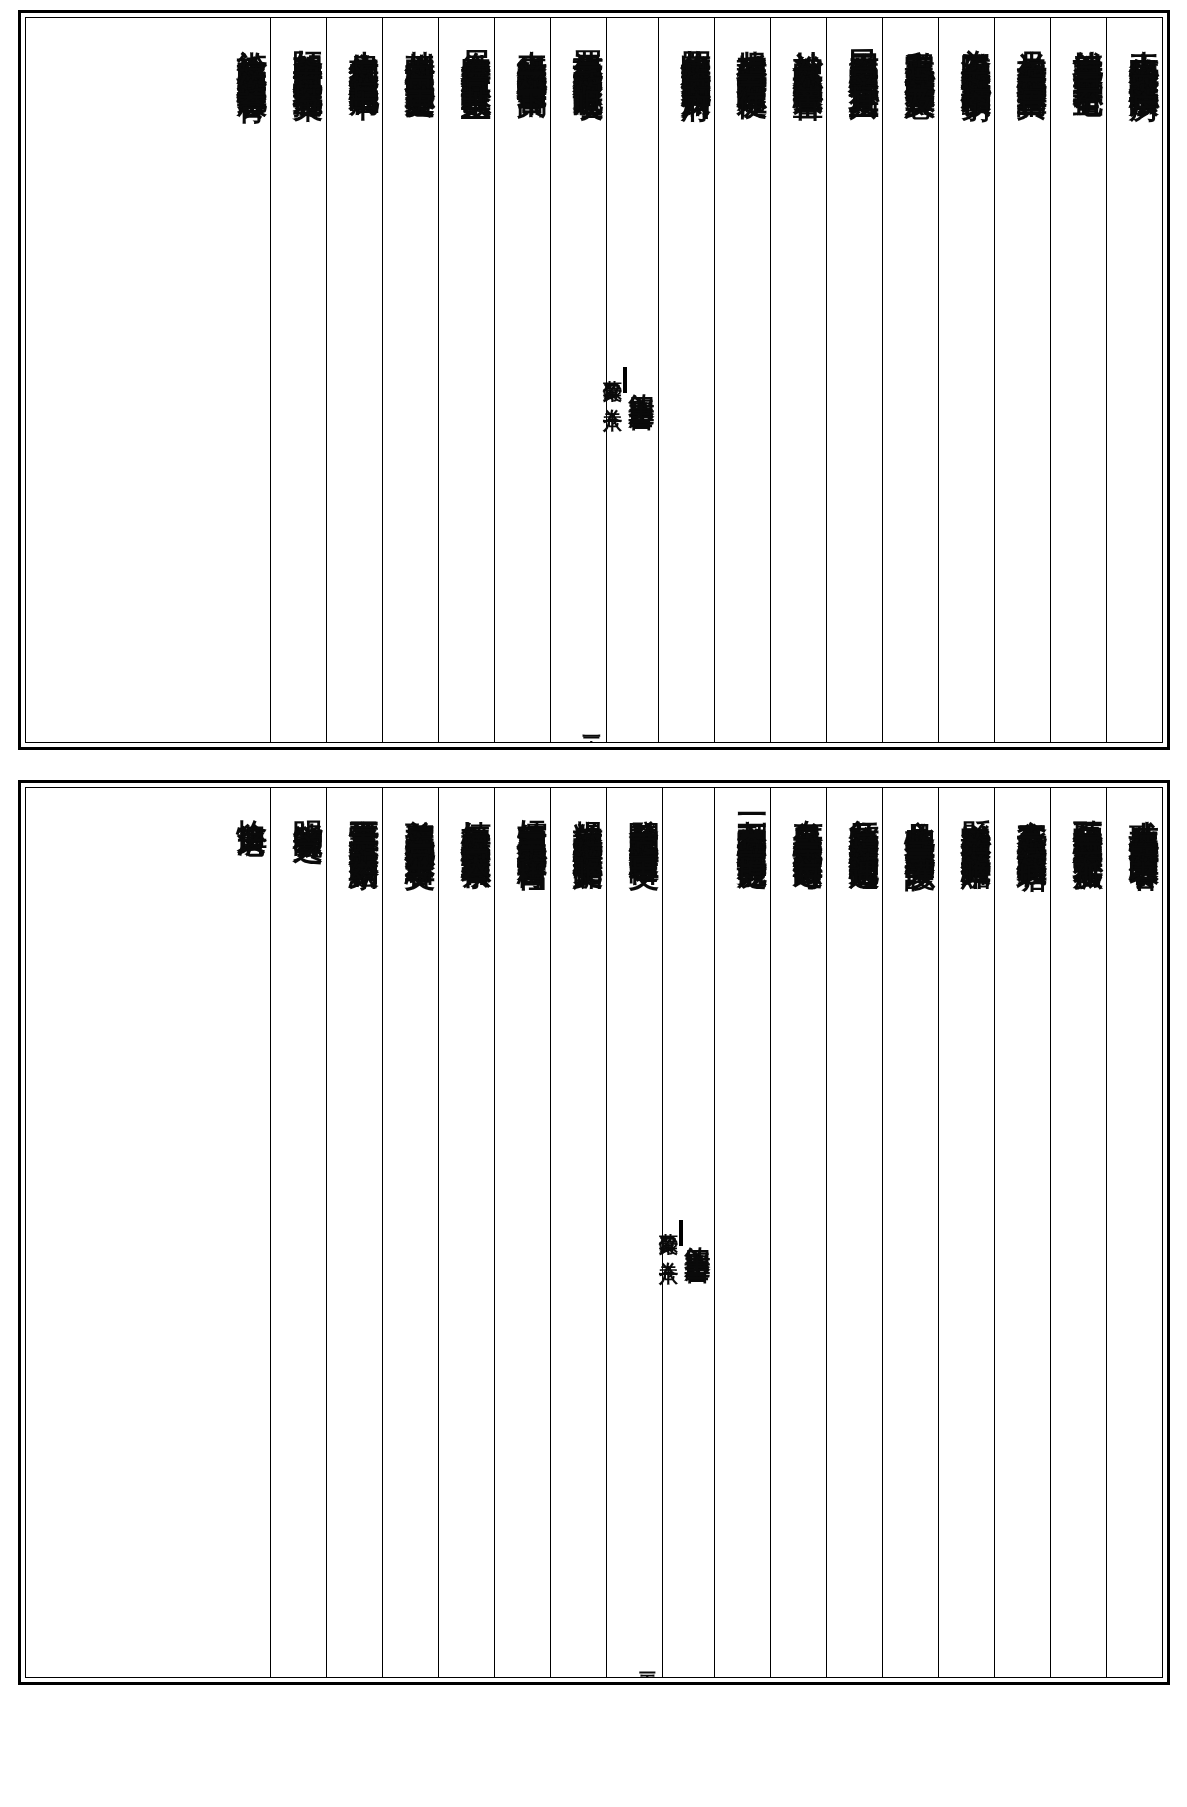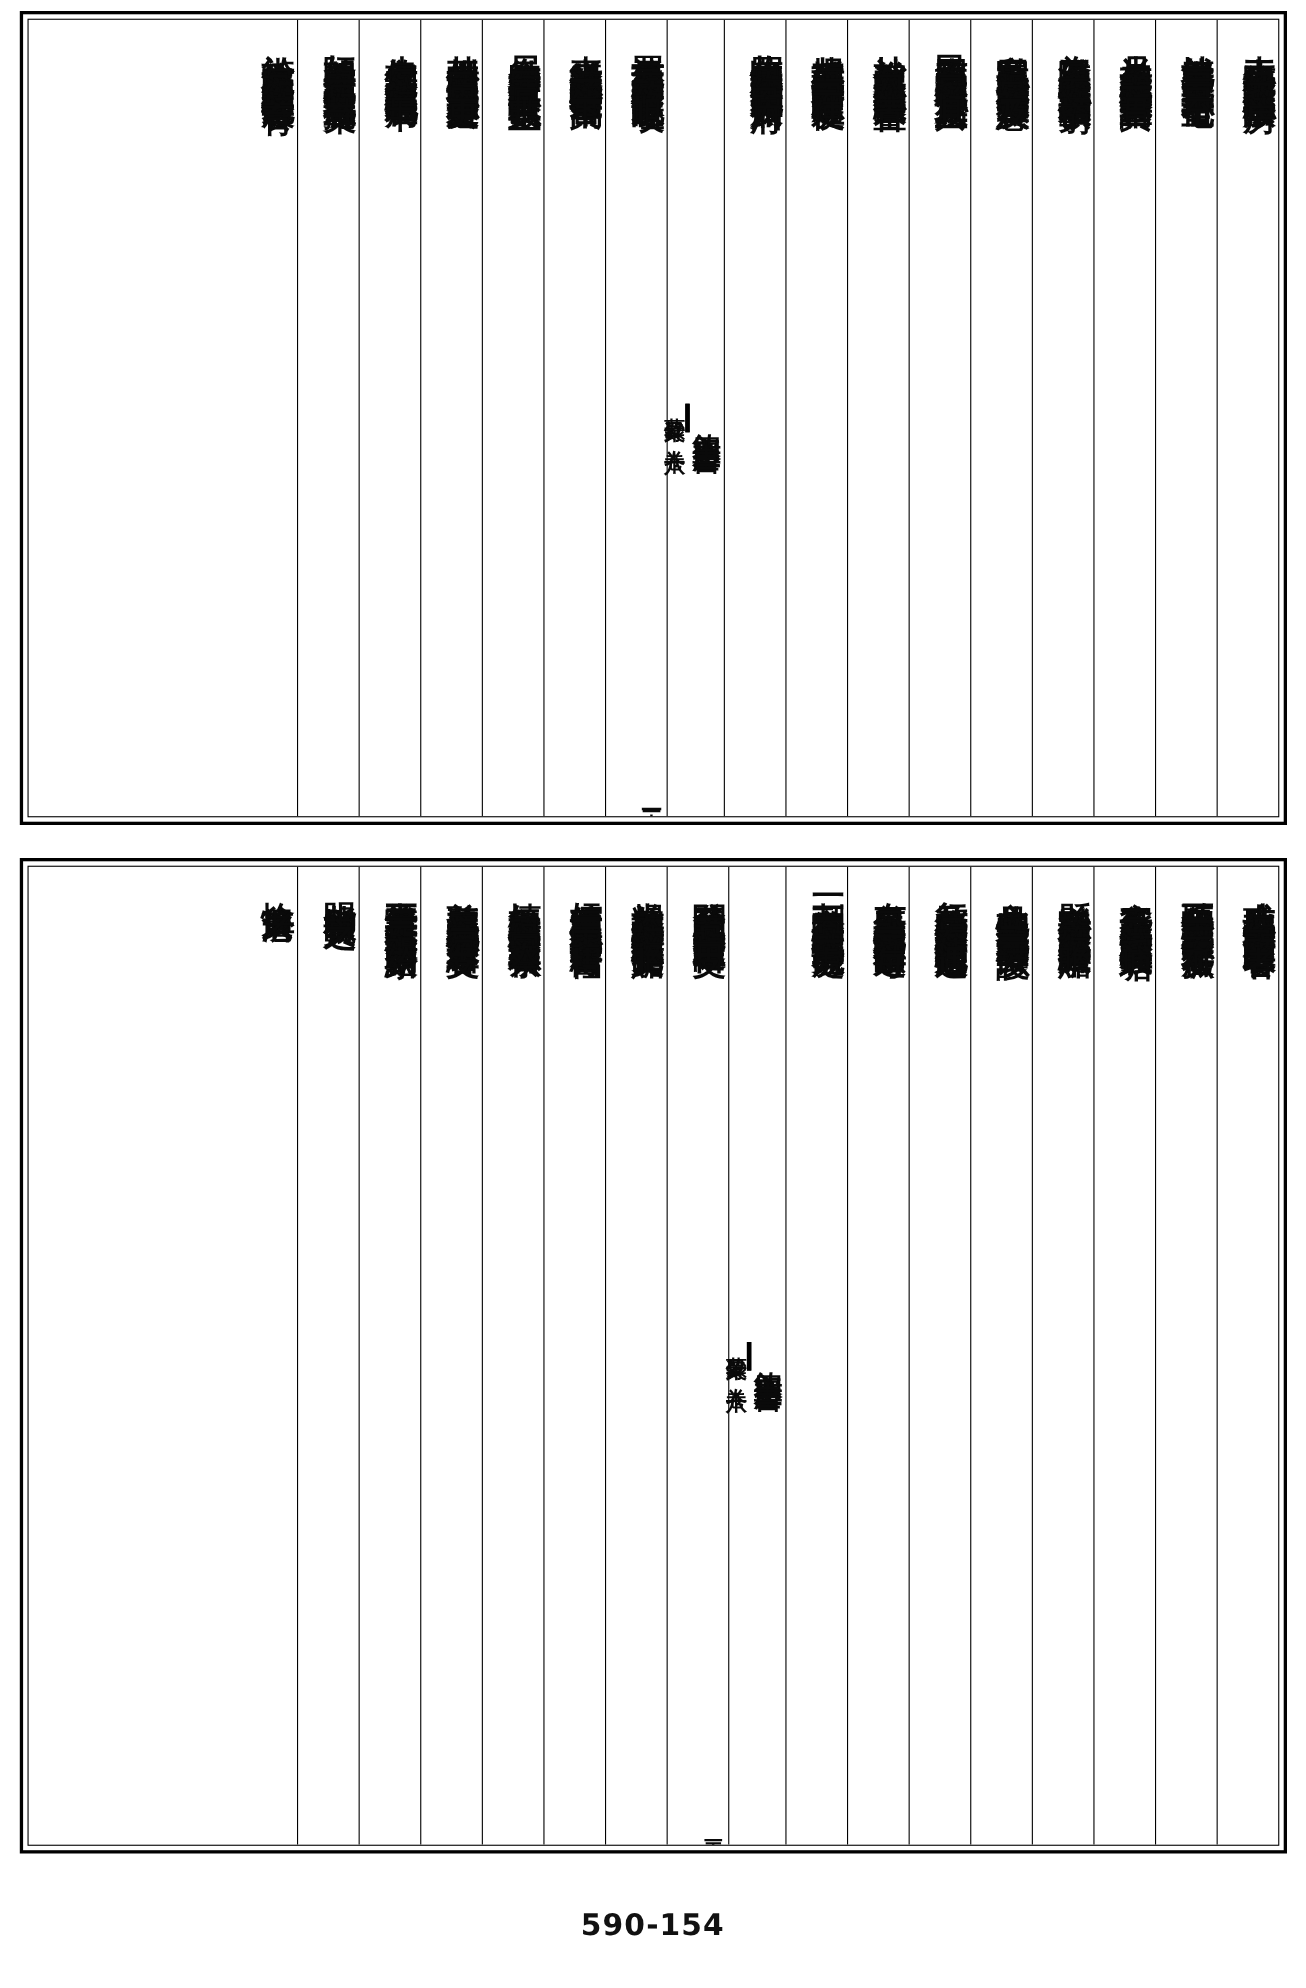--- a/index.html
+++ b/index.html
@@ -204,14 +204,13 @@
       <div class="col">券糧功成則轉資給犒如陣亡官給津送妻兒仍支贍</div>
       <div class="col">孀幼之糧更有兩縣置漏澤園一十二所寺養寄留槥</div>
       <div class="col">櫝無主者或暴露遺骸俱瘞其中仍置屋以為春秋祭</div>
       <div class="col">奠聽其親屬享祀官府委德行僧二員主管月給各支</div>
       <div class="col">常平錢五貫米一石瘞及二百人官府保明申朝家給</div>
       <div class="col">賜紫衣師號賞之</div>
       <div class="col no-rule">恤貧濟老</div>
     </div>
   </div>
 
-  <div class="footer">590-154</div>
 </div>
 
 </body></html>

